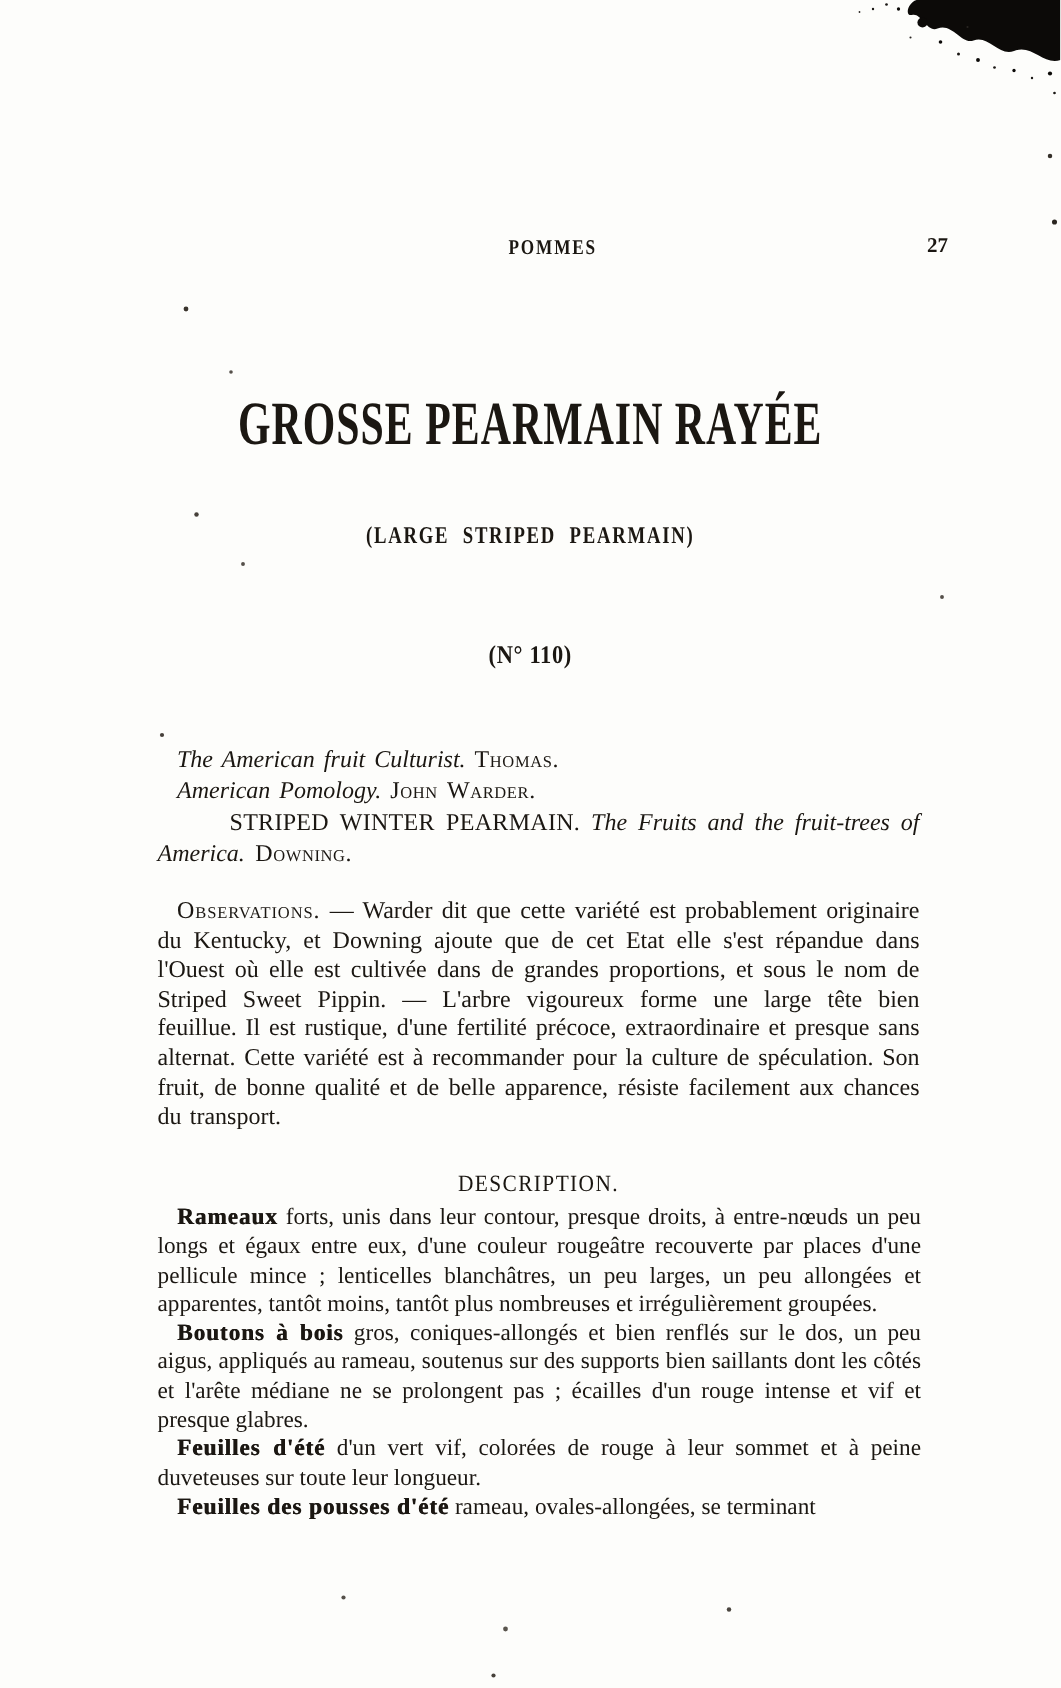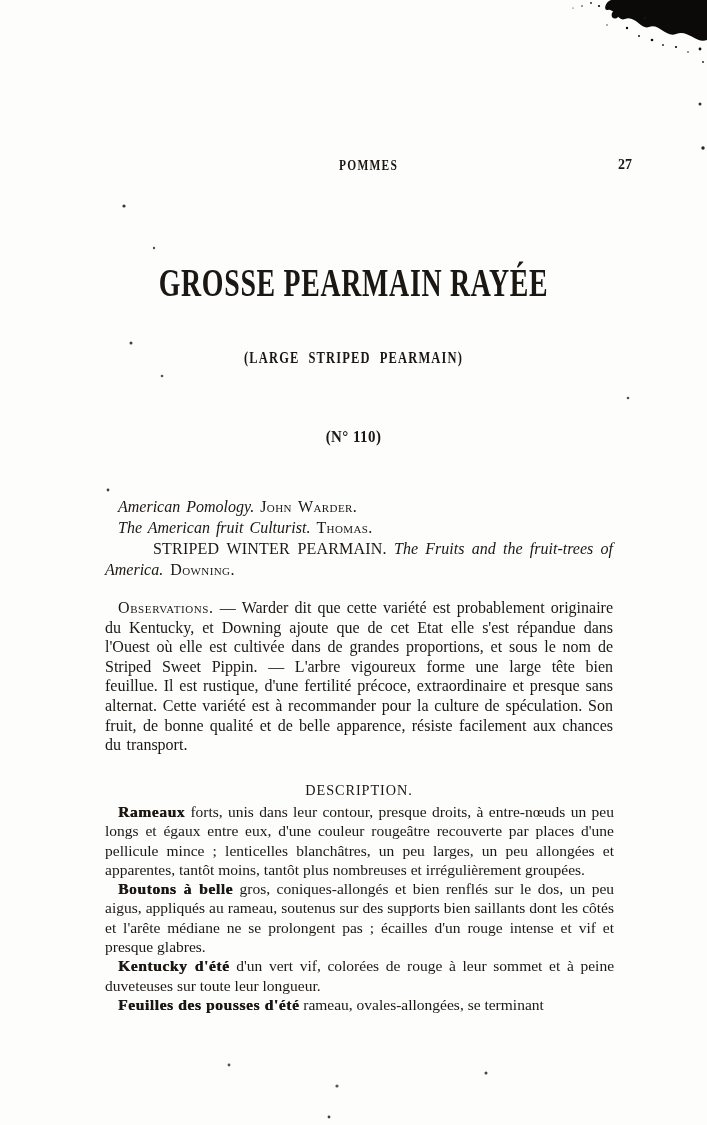--- a/index.html
+++ b/index.html
@@ -124,26 +124,26 @@
   <div class="running-title">POMMES</div>
   <div class="page-number">27</div>
 </div>
 
 <h1 class="main-title" style="margin:0;">GROSSE PEARMAIN RAYÉE</h1>
 <div class="subtitle">(LARGE STRIPED PEARMAIN)</div>
 <div class="catalog-number">(N° 110)</div>
 
 <div class="bibliography">
   <div class="ref">
+    <span class="work-italic">The American fruit Culturist.</span>
+    <span class="author-sc">Thomas.</span>
+  </div>
+  <div class="ref">
     <span class="work-italic">American Pomology.</span>
     <span class="author-sc">John Warder.</span>
-  </div>
-  <div class="ref">
-    <span class="work-italic">The American fruit Culturist.</span>
-    <span class="author-sc">Thomas.</span>
   </div>
   <div class="ref ref-justify">
     <span class="synonym-caps">STRIPED WINTER PEARMAIN.</span>
     <span class="work-italic">The Fruits and the fruit-trees of America.</span>
     <span class="author-sc">Downing.</span>
   </div>
 </div>
 
 <p class="observations" style="margin:0;">
   <span class="obs-label">Observations.</span>
@@ -151,24 +151,24 @@
 </p>
 
 <div class="description-heading">DESCRIPTION.</div>
 
 <div class="description-block">
   <p class="desc-para">
     <span class="lead-word">Rameaux</span>
     <span>forts, unis dans leur contour, presque droits, à entre-nœuds un peu longs et égaux entre eux, d'une couleur rougeâtre recouverte par places d'une pellicule mince ; lenticelles blanchâtres, un peu larges, un peu allongées et apparentes, tantôt moins, tantôt plus nombreuses et irrégulièrement groupées.</span>
   </p>
   <p class="desc-para">
-    <span class="lead-word">Boutons à belle</span>
+    <span class="lead-word">Boutons à bois</span>
     <span>gros, coniques-allongés et bien renflés sur le dos, un peu aigus, appliqués au rameau, soutenus sur des supports bien saillants dont les côtés et l'arête médiane ne se prolongent pas ; écailles d'un rouge intense et vif et presque glabres.</span>
   </p>
   <p class="desc-para">
-    <span class="lead-word">Kentucky d'été</span>
+    <span class="lead-word">Feuilles d'été</span>
     <span>d'un vert vif, colorées de rouge à leur sommet et à peine duveteuses sur toute leur longueur.</span>
   </p>
   <p class="desc-para">
     <span class="lead-word">Feuilles des pousses d'été</span>
     <span>rameau, ovales-allongées, se terminant</span>
   </p>
 </div>
 
 </body></html>

